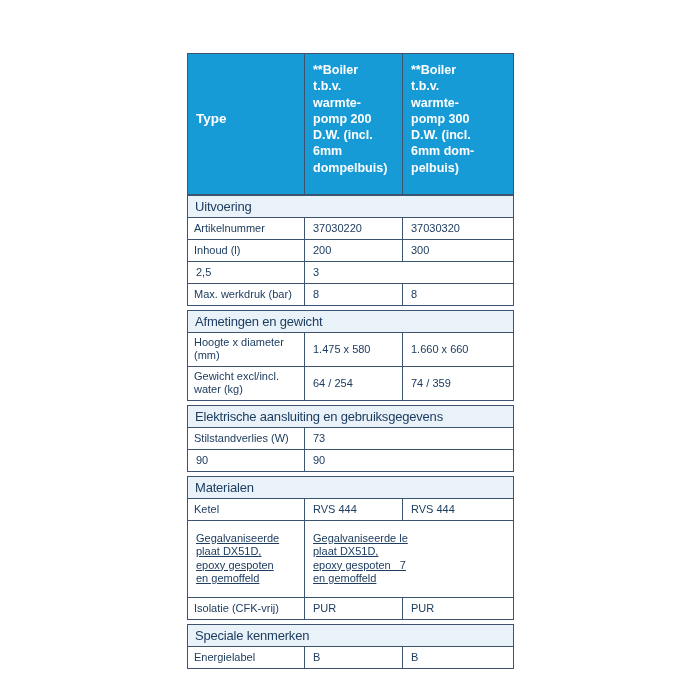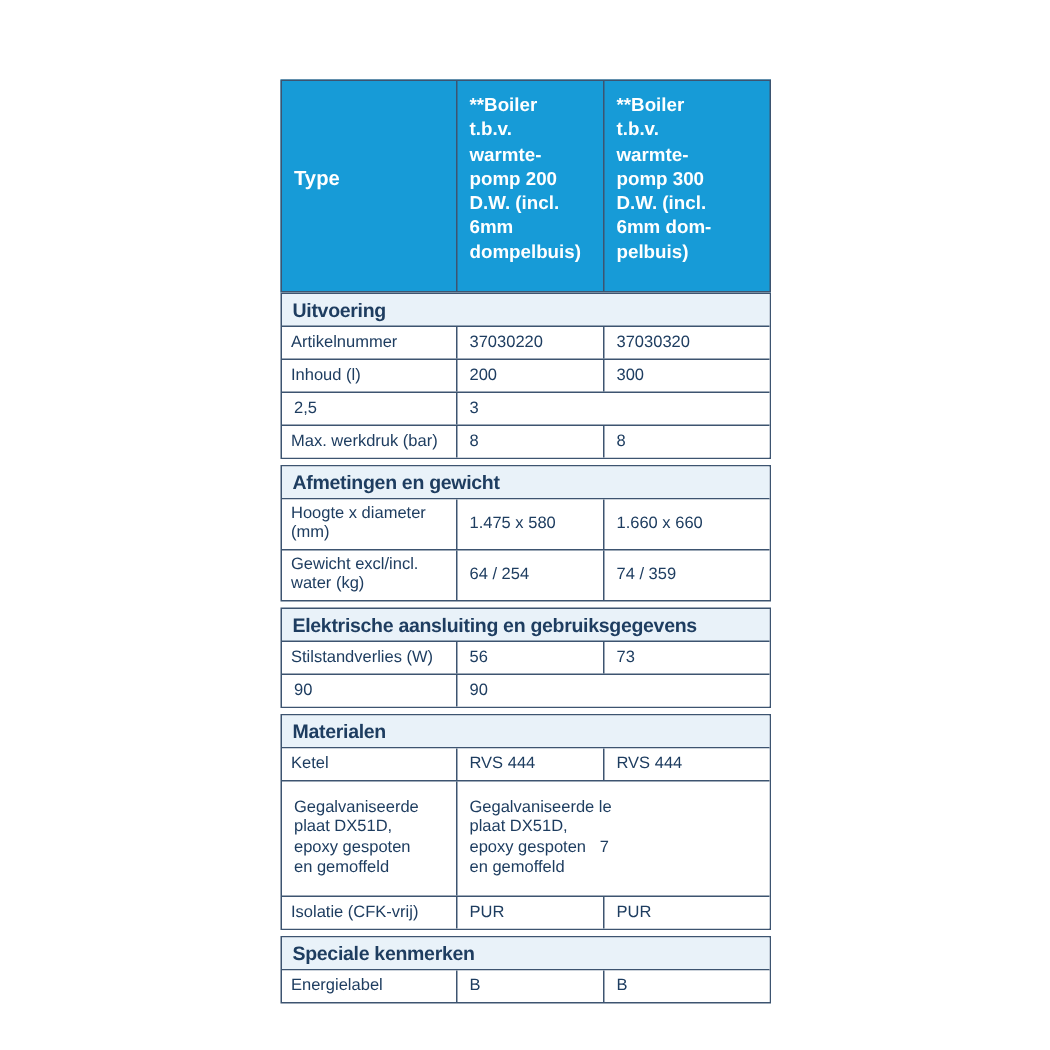--- a/index.html
+++ b/index.html
@@ -21,30 +21,30 @@
   .block { border: 1px solid var(--border); background: #fff; }
   .block + .block { margin-top: 4px; }
 
   
   .head-block { display: grid; grid-template-columns: 116px 98px 111px; background: var(--header-bg); min-height: 119px; }
   .head-cell { color: var(--header-text); font-weight: bold; font-size: 12.5px; line-height: 1.3; padding: 8px 6px 18px 8px; white-space: pre; }
   .head-cell.type { display: flex; align-items: center; font-size: 13.5px; }
   .head-cell + .head-cell { border-left: 1px solid var(--border); }
 
   
-  .sec-title { background: var(--section-bg); border-bottom: 1px solid var(--border); min-height: 22px; display: flex; align-items: center; padding: 3px 16px 3px 7px; font-weight: bold; font-size: 13px; white-space: nowrap; letter-spacing: -0.2px; text-align: center; }
+  .sec-title { background: var(--section-bg); border-bottom: 1px solid var(--border); min-height: 22px; display: flex; align-items: center; padding: 3px 16px 3px 7px; font-weight: normal; font-size: 13px; white-space: nowrap; letter-spacing: -0.2px; text-align: center; }
 
   
   .row { display: grid; grid-template-columns: 116px 98px 111px; background: #fff; }
   .row + .row { border-top: 1px solid var(--border); }
   .cell { font-size: 11px; line-height: 1.22; padding: 3px 4px 3px 6px; display: flex; align-items: center; white-space: pre; min-height: 21px; }
   .cell.val { padding-left: 8px; }
   .cell + .cell { border-left: 1px solid var(--border); }
   .row.tall .cell { min-height: 33px; }
-  .row.xtall .cell { min-height: 76px; }
+  .row.xtall .cell { min-height: 76px; text-decoration: underline; }
 </style>
 </head>
 <body>
 
 <div class="canvas">
   <div class="tbl">
 
     <div class="block head-block">
       <div class="head-cell type">Type</div>
       <div class="head-cell">**Boiler
@@ -98,21 +98,20 @@
             <div class="cell">Gewicht excl/incl.
 water (kg)</div>
             <div class="cell val">64 / 254</div>
             <div class="cell val">74 / 359</div>
           </div>
         </div>
         <div class="block">
           <div class="sec-title">Elektrische aansluiting en gebruiksgegevens</div>
           <div class="row">
             <div class="cell">Stilstandverlies (W)</div>
-            <div class="cell val">56</div>
             <div class="cell val">73</div>
           </div>
           <div class="row">
             <div class="cell val">90</div>
             <div class="cell val">90</div>
           </div>
         </div>
         <div class="block">
           <div class="sec-title">Materialen</div>
           <div class="row">

